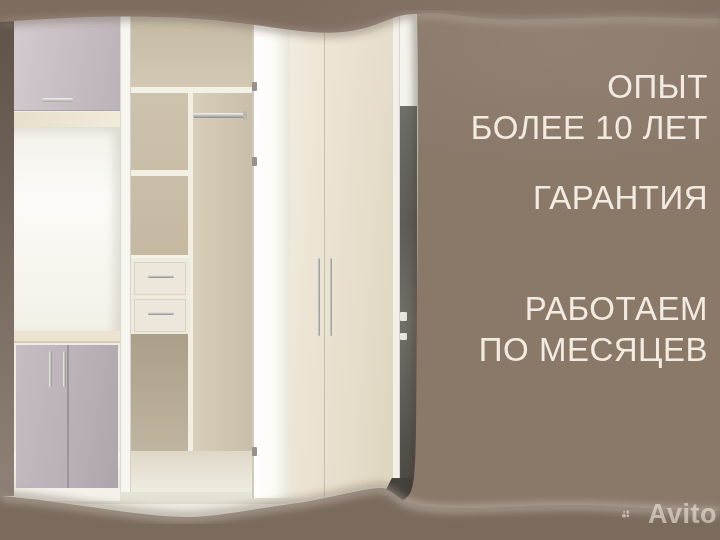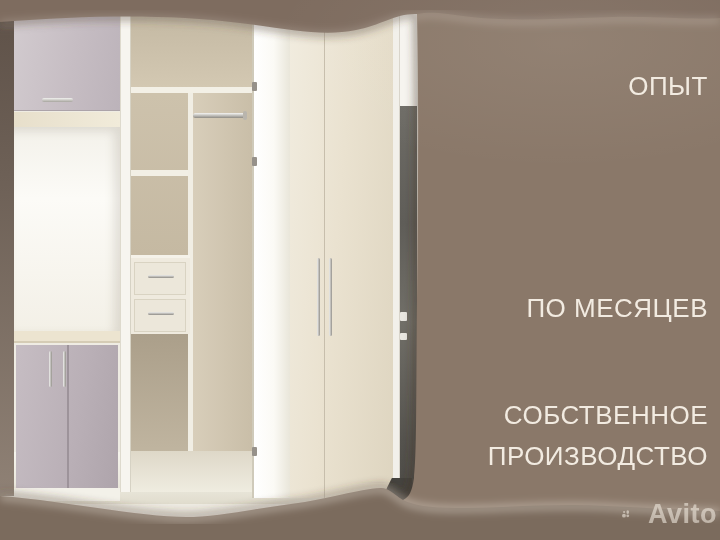--- a/index.html
+++ b/index.html
@@ -80,21 +80,21 @@
   .tag1{top:206px;height:9px;} .tag2{top:227px;height:7px;}
   .dark-corner{left:381px;top:478px;width:31px;height:22px;background:#45433e;
     clip-path:polygon(35% 0,100% 0,100% 100%,0 100%);}
   
   .overlay{left:0;top:0;width:720px;height:540px;}
   
   .sheen{left:0;top:0;width:720px;height:540px;pointer-events:none;
     background:radial-gradient(ellipse 420px 180px at 78% 8%,rgba(255,250,242,.07),rgba(255,250,242,0) 70%);}
   
   .benefit{right:12px;width:430px;text-align:right;
-    color:#f2ebe1;font-size:26px;line-height:41px;font-weight:400;
+    color:#f2ebe1;font-size:33px;line-height:41px;font-weight:400;
     letter-spacing:.5px;white-space:nowrap;}
   .b1{top:66px;} .b2{top:177px;} .b3{top:288px;} .b4{top:395px;}
   .benefit div{position:static;}
   
   .watermark{left:621px;top:497px;width:96px;height:34px;
     display:flex;align-items:center;gap:18px;}
   .watermark svg{position:static;display:block;}
   .wm-text{position:static;color:rgba(242,235,224,.58);
     font-size:27px;font-weight:bold;line-height:30px;letter-spacing:.5px;}
 </style>
@@ -194,29 +194,28 @@
              C 432 13, 446 16, 472 19 C 516 24, 562 20, 612 19 C 652 18, 688 22, 720 20" fill="none" stroke="rgba(255,250,243,0.32)" stroke-width="4" filter="url(#soft5)"></path>
 
     <path d="M 0 497 C 58 501, 140 518, 186 518 C 216 518, 252 510, 291 505 C 330 500, 358 490, 381 489
              C 389 489, 393 495, 403 501 C 412 506, 430 509, 455 509 C 505 509, 556 504, 606 507
              C 646 509, 688 511, 720 512" fill="none" stroke="rgba(255,250,240,0.5)" stroke-width="5" filter="url(#soft5)"></path>
   </svg>
   <div class="sheen"></div>
 
   <div class="benefit b1">
     <div>ОПЫТ</div>
+    <div>БОЛЕЕ 10 ЛЕТ</div>
   </div>
   <div class="benefit b2">
+    <div>ГАРАНТИЯ</div>
   </div>
   <div class="benefit b3">
+    <div>РАБОТАЕМ</div>
     <div>ПО МЕСЯЦЕВ</div>
-  </div>
-  <div class="benefit b4">
-    <div>СОБСТВЕННОЕ</div>
-    <div>ПРОИЗВОДСТВО</div>
   </div>
 
   <div class="watermark">
     <svg width="32" height="28" viewBox="0 0 32 28">
       <g fill="rgba(242,235,224,0.58)">
         <circle cx="11" cy="6.5" r="3.6"></circle>
         <ellipse cx="24" cy="7" rx="4.6" ry="6.6"></ellipse>
         <circle cx="10.5" cy="20" r="6.8"></circle>
         <circle cx="24" cy="20.5" r="5"></circle>
       </g>

